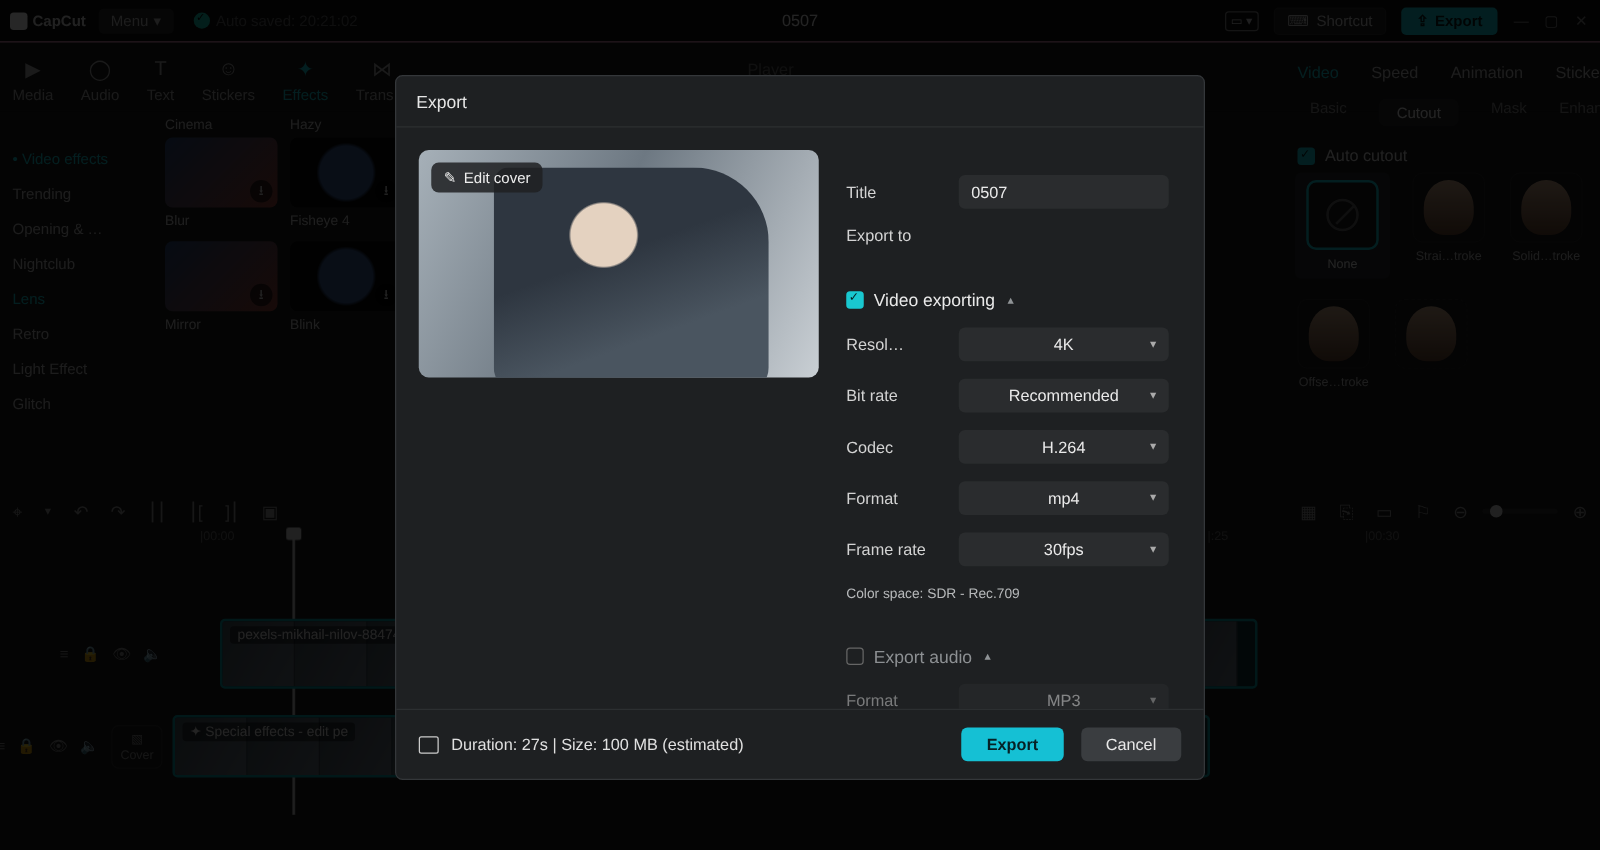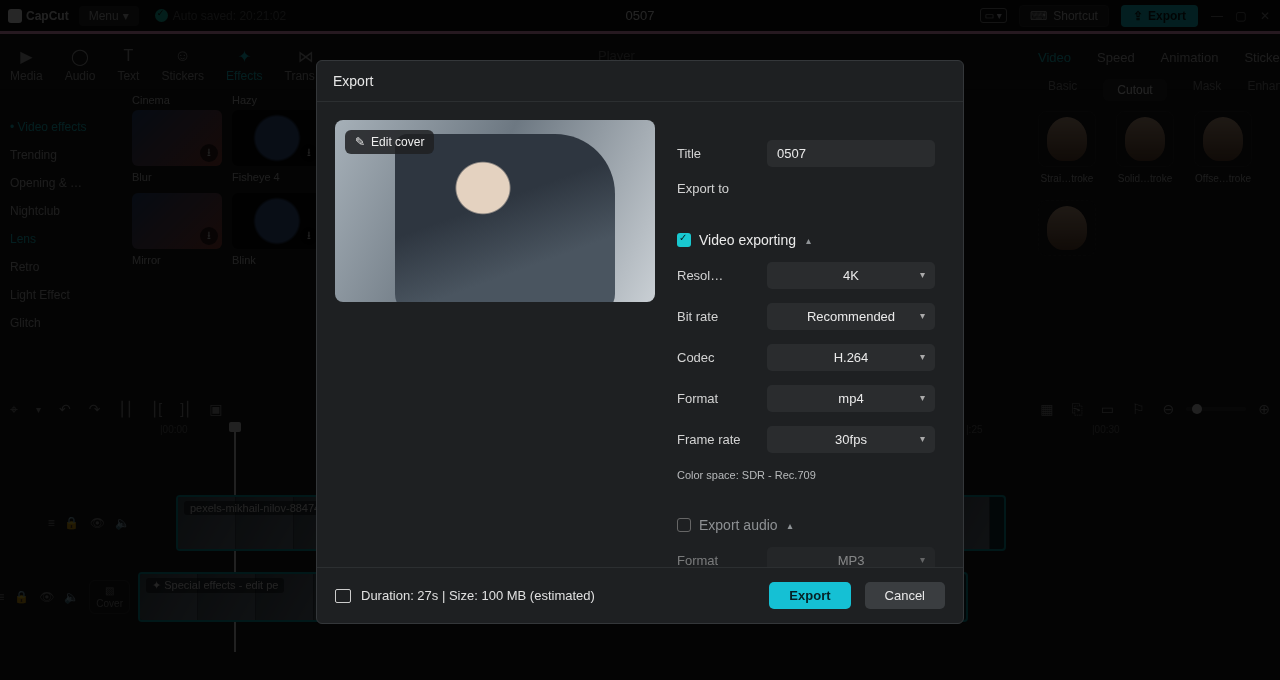--- a/index.html
+++ b/index.html
@@ -1,19 +1,19 @@
 <!DOCTYPE html>
 <html><head>
 <meta charset="utf-8">
 <style>
   * { box-sizing: border-box; margin: 0; padding: 0; font-family: -apple-system, "Segoe UI", sans-serif; }
   body { width:1280px; height:680px; background:#0b0b0b; color:#cfcfd0; overflow:hidden; position:relative; }
 
   
-  .topbar { height:34px; display:flex; align-items:center; padding:0 8px; background:#111; border-bottom:3px solid #f9a8d4; font-size:12px; gap:10px; }
+  .topbar { height:34px; display:flex; align-items:center; padding:0 8px; background:#111; border-bottom:1px solid #f9a8d4; font-size:12px; gap:10px; }
   .logo { display:flex; align-items:center; gap:4px; color:#ddd; font-weight:600; }
   .logo .logobox { width:14px;height:14px;background:#fff;border-radius:3px;display:inline-block;position:relative; }
   .menu-btn { background:#2b2b2b; border-radius:4px; padding:3px 10px; color:#bbb; display:flex; align-items:center; gap:4px; }
   .autosave { color:#5f6062; display:flex; align-items:center; gap:5px; margin-left:6px; }
   .autosave .chk { width:13px;height:13px;background:#19c8b0;border-radius:50%;display:inline-block;position:relative; }
   .autosave .chk::after{content:"✓";color:#0b0b0b;font-size:9px;position:absolute;left:2px;top:-1px;}
   .topbar .title { position:absolute; left:50%; transform:translateX(-50%); color:#eee; font-size:13px; }
   .top-right { margin-left:auto; display:flex; align-items:center; gap:12px; }
   .shortcut-btn { background:#222; border:1px solid #2f2f2f; border-radius:4px; padding:3px 10px; display:flex; gap:6px; color:#ccc; }
   .export-btn-top { background:#19c8d0; color:#0a1a1c; padding:4px 12px; border-radius:4px; font-weight:600; display:flex; gap:5px; }
@@ -241,21 +241,31 @@
       <span>Animation</span>
       <span>Stickers</span>
       <span style="margin-left:auto;color:#aaa;">»</span>
     </div>
     <div class="rsubtabs">
       <span>Basic</span>
       <span class="pill">Cutout</span>
       <span>Mask</span>
       <span>Enhance</span>
     </div>
+    <div class="autocutout">
+      <span class="chksq"></span>
+      <span>Auto cutout</span>
+    </div>
     <div class="strokegrid">
+      <div class="sopt sel">
+          <div class="box">
+            <div class="none-ic"></div>
+          </div>
+          <span>None</span>
+        </div>
       <div class="sopt">
           <div class="box">
             <div class="silhouette"></div>
           </div>
           <span>Strai…troke</span>
         </div>
       <div class="sopt">
           <div class="box">
             <div class="silhouette"></div>
           </div>

